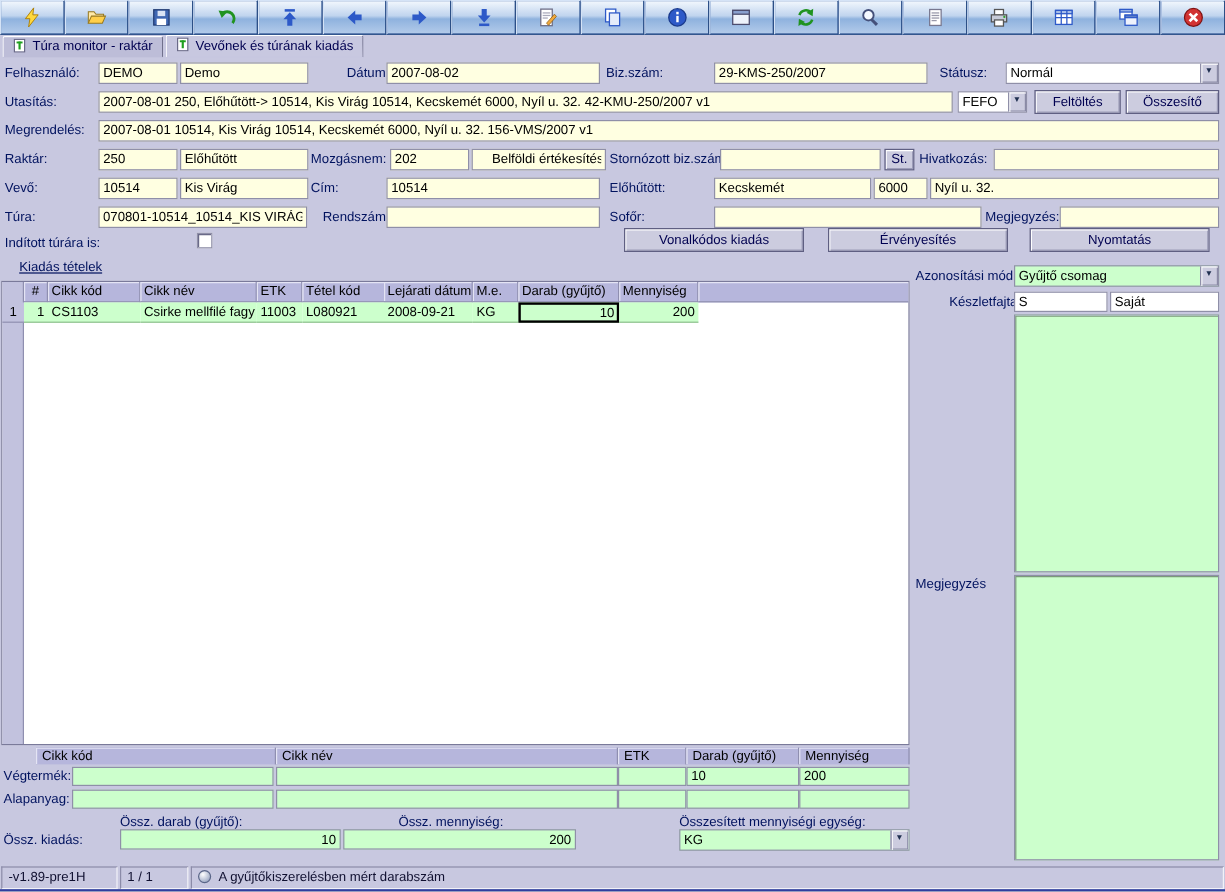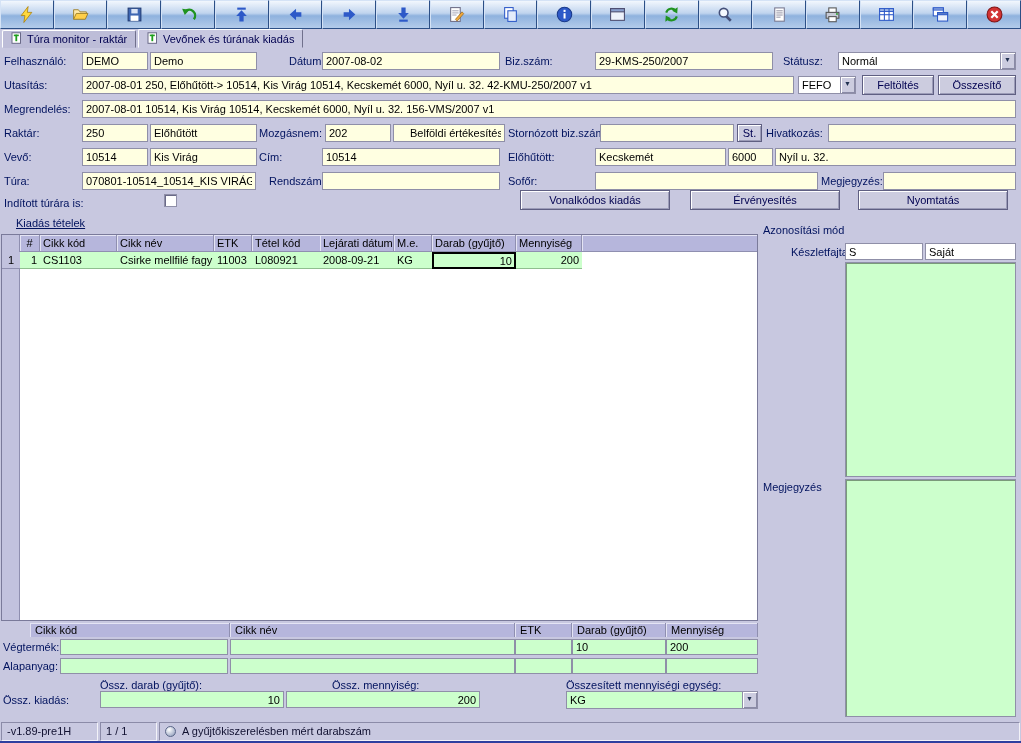--- a/index.html
+++ b/index.html
@@ -391,20 +391,24 @@
   <div class="lbl" style="left:566px;top:679px;">Összesített mennyiségi egység:</div>
   <div class="lbl" style="left:3px;top:694px;">Össz. kiadás:</div>
   <input class="fld green right" style="left: 100px; top: 691px; width: 184px; height: 17px;" value="10">
   <input class="fld green right" style="left: 286px; top: 691px; width: 194px; height: 17px;" value="200">
   <div class="combo green" style="left:566px;top:691px;width:192px;height:18px;">
     <span class="txt">KG</span>
     <span class="cArrow"></span>
   </div>
 
   <div class="lbl" style="left:763px;top:224px;">Azonosítási mód</div>
+  <div class="combo green" style="left:845px;top:221px;width:171px;">
+    <span class="txt">Gyűjtő csomag</span>
+    <span class="cArrow"></span>
+  </div>
   <div class="lbl" style="left:763px;top:246px;padding-left:28px;">Készletfajta</div>
   <input class="fld white" style="left: 845px; top: 243px; width: 78px; height: 17px;" value="S">
   <input class="fld white" style="left: 925px; top: 243px; width: 91px; height: 17px;" value="Saját">
   <div class="panelbox" style="left:845px;top:262px;width:171px;height:215px;"></div>
   <div class="lbl" style="left:763px;top:481px;">Megjegyzés</div>
   <div class="panelbox" style="left:845px;top:479px;width:171px;height:238px;"></div>
 
   <div class="sb" style="left:1px;width:97px;"><span>-v1.89-pre1H</span></div>
   <div class="sb" style="left:100px;width:57px;"><span>1 / 1</span></div>
   <div class="sb" style="left:159px;width:861px;">

